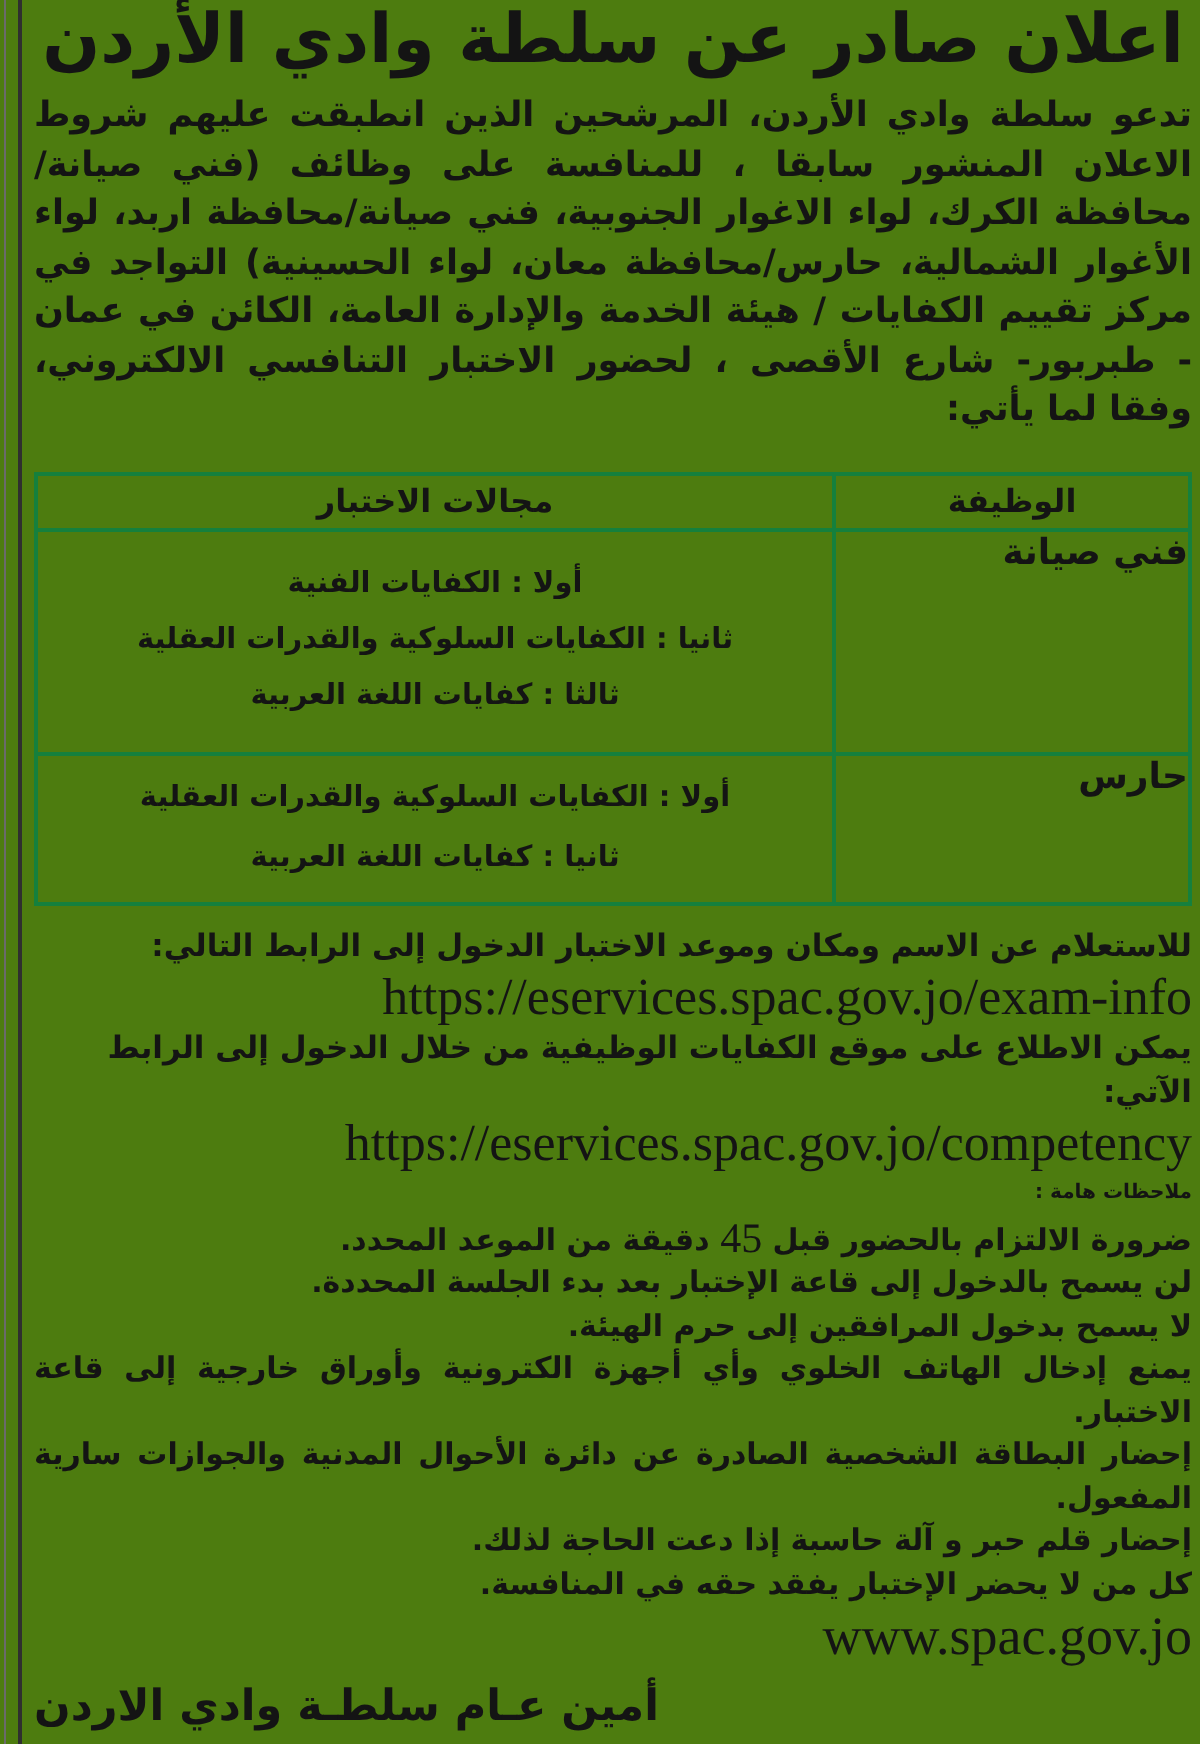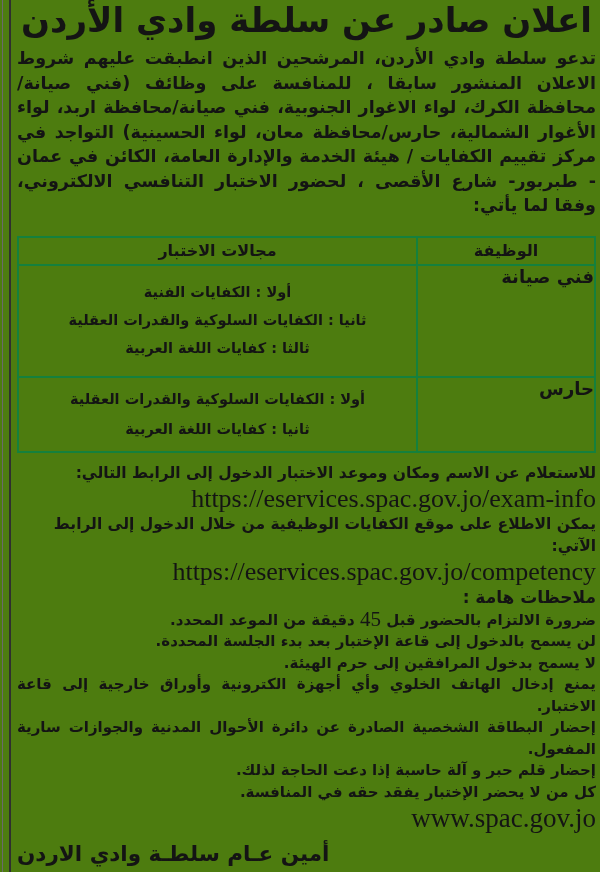--- a/index.html
+++ b/index.html
@@ -51,21 +51,21 @@
   .info-label { font-size: 15.5px; line-height: 22px; text-align: right; }
   .url {
     direction: ltr;
     text-align: right;
     font-family: "Liberation Serif", serif;
     font-weight: 400;
     font-size: 26px;
     line-height: 29px;
     white-space: nowrap;
   }
-  .notes-heading { font-size: 17px; line-height: 22px; text-align: right; }
+  .notes-heading { font-size: 10px; line-height: 22px; text-align: right; }
   .note { font-size: 15px; line-height: 21.5px; text-align: justify; }
   .num {
     font-family: "Liberation Serif", serif;
     font-weight: 400;
     font-size: 21px;
     line-height: 1;
     display: inline-block;
     transform: translateY(1px);
   }
   .website {

